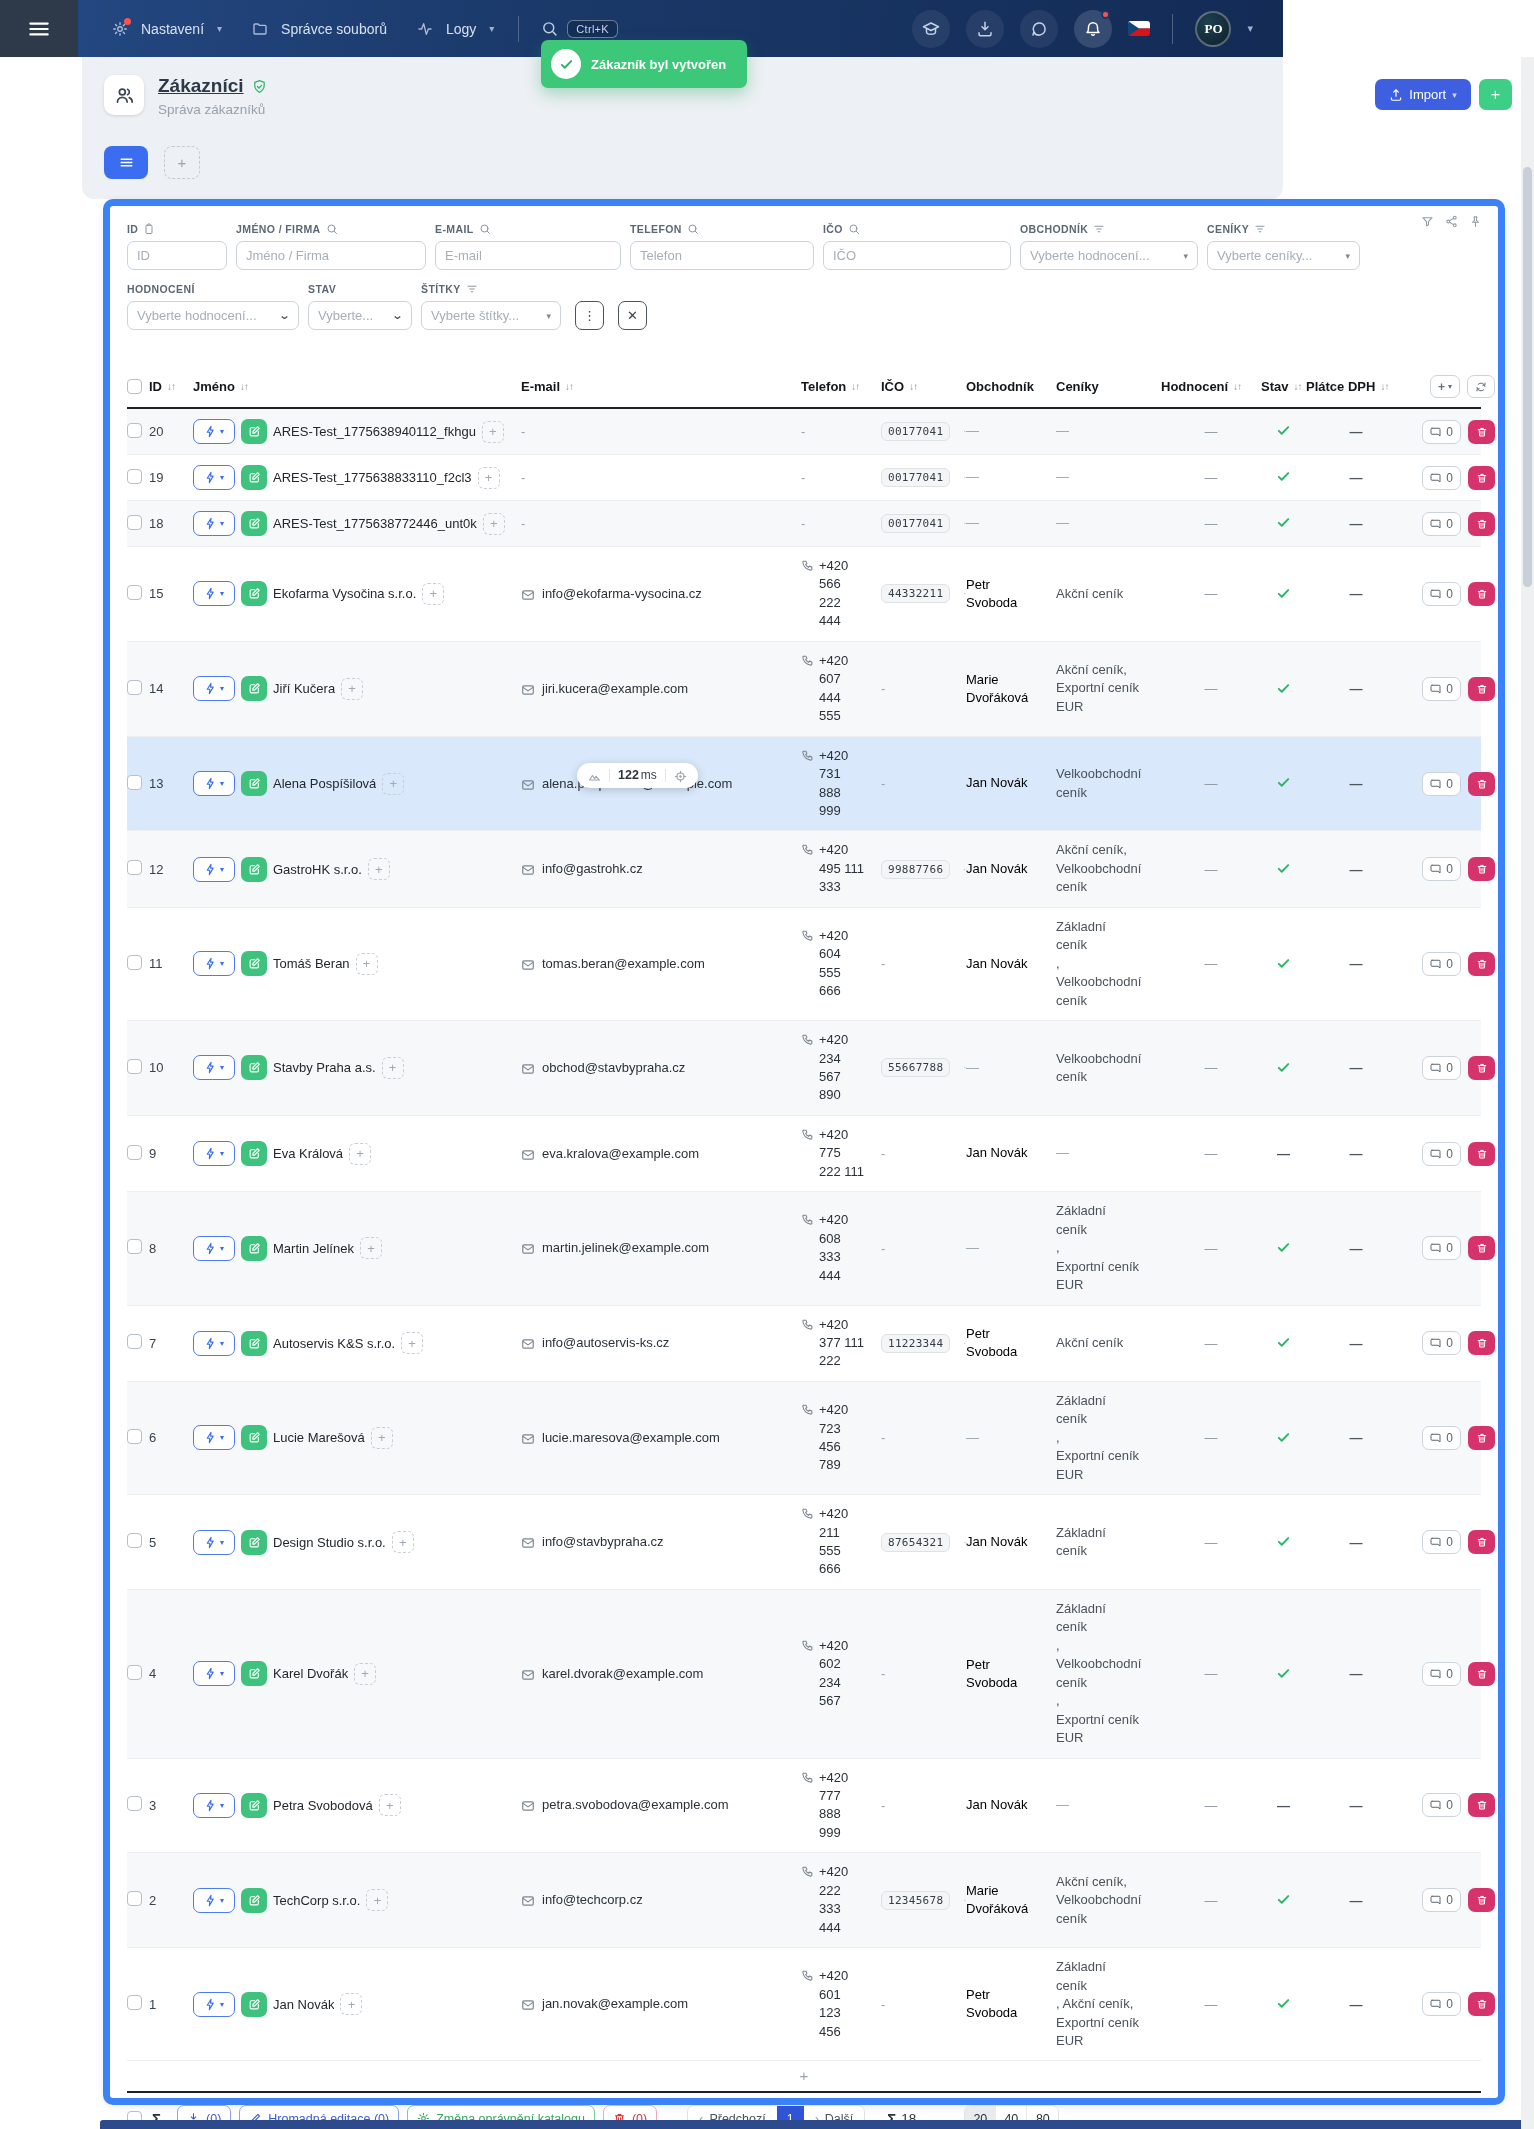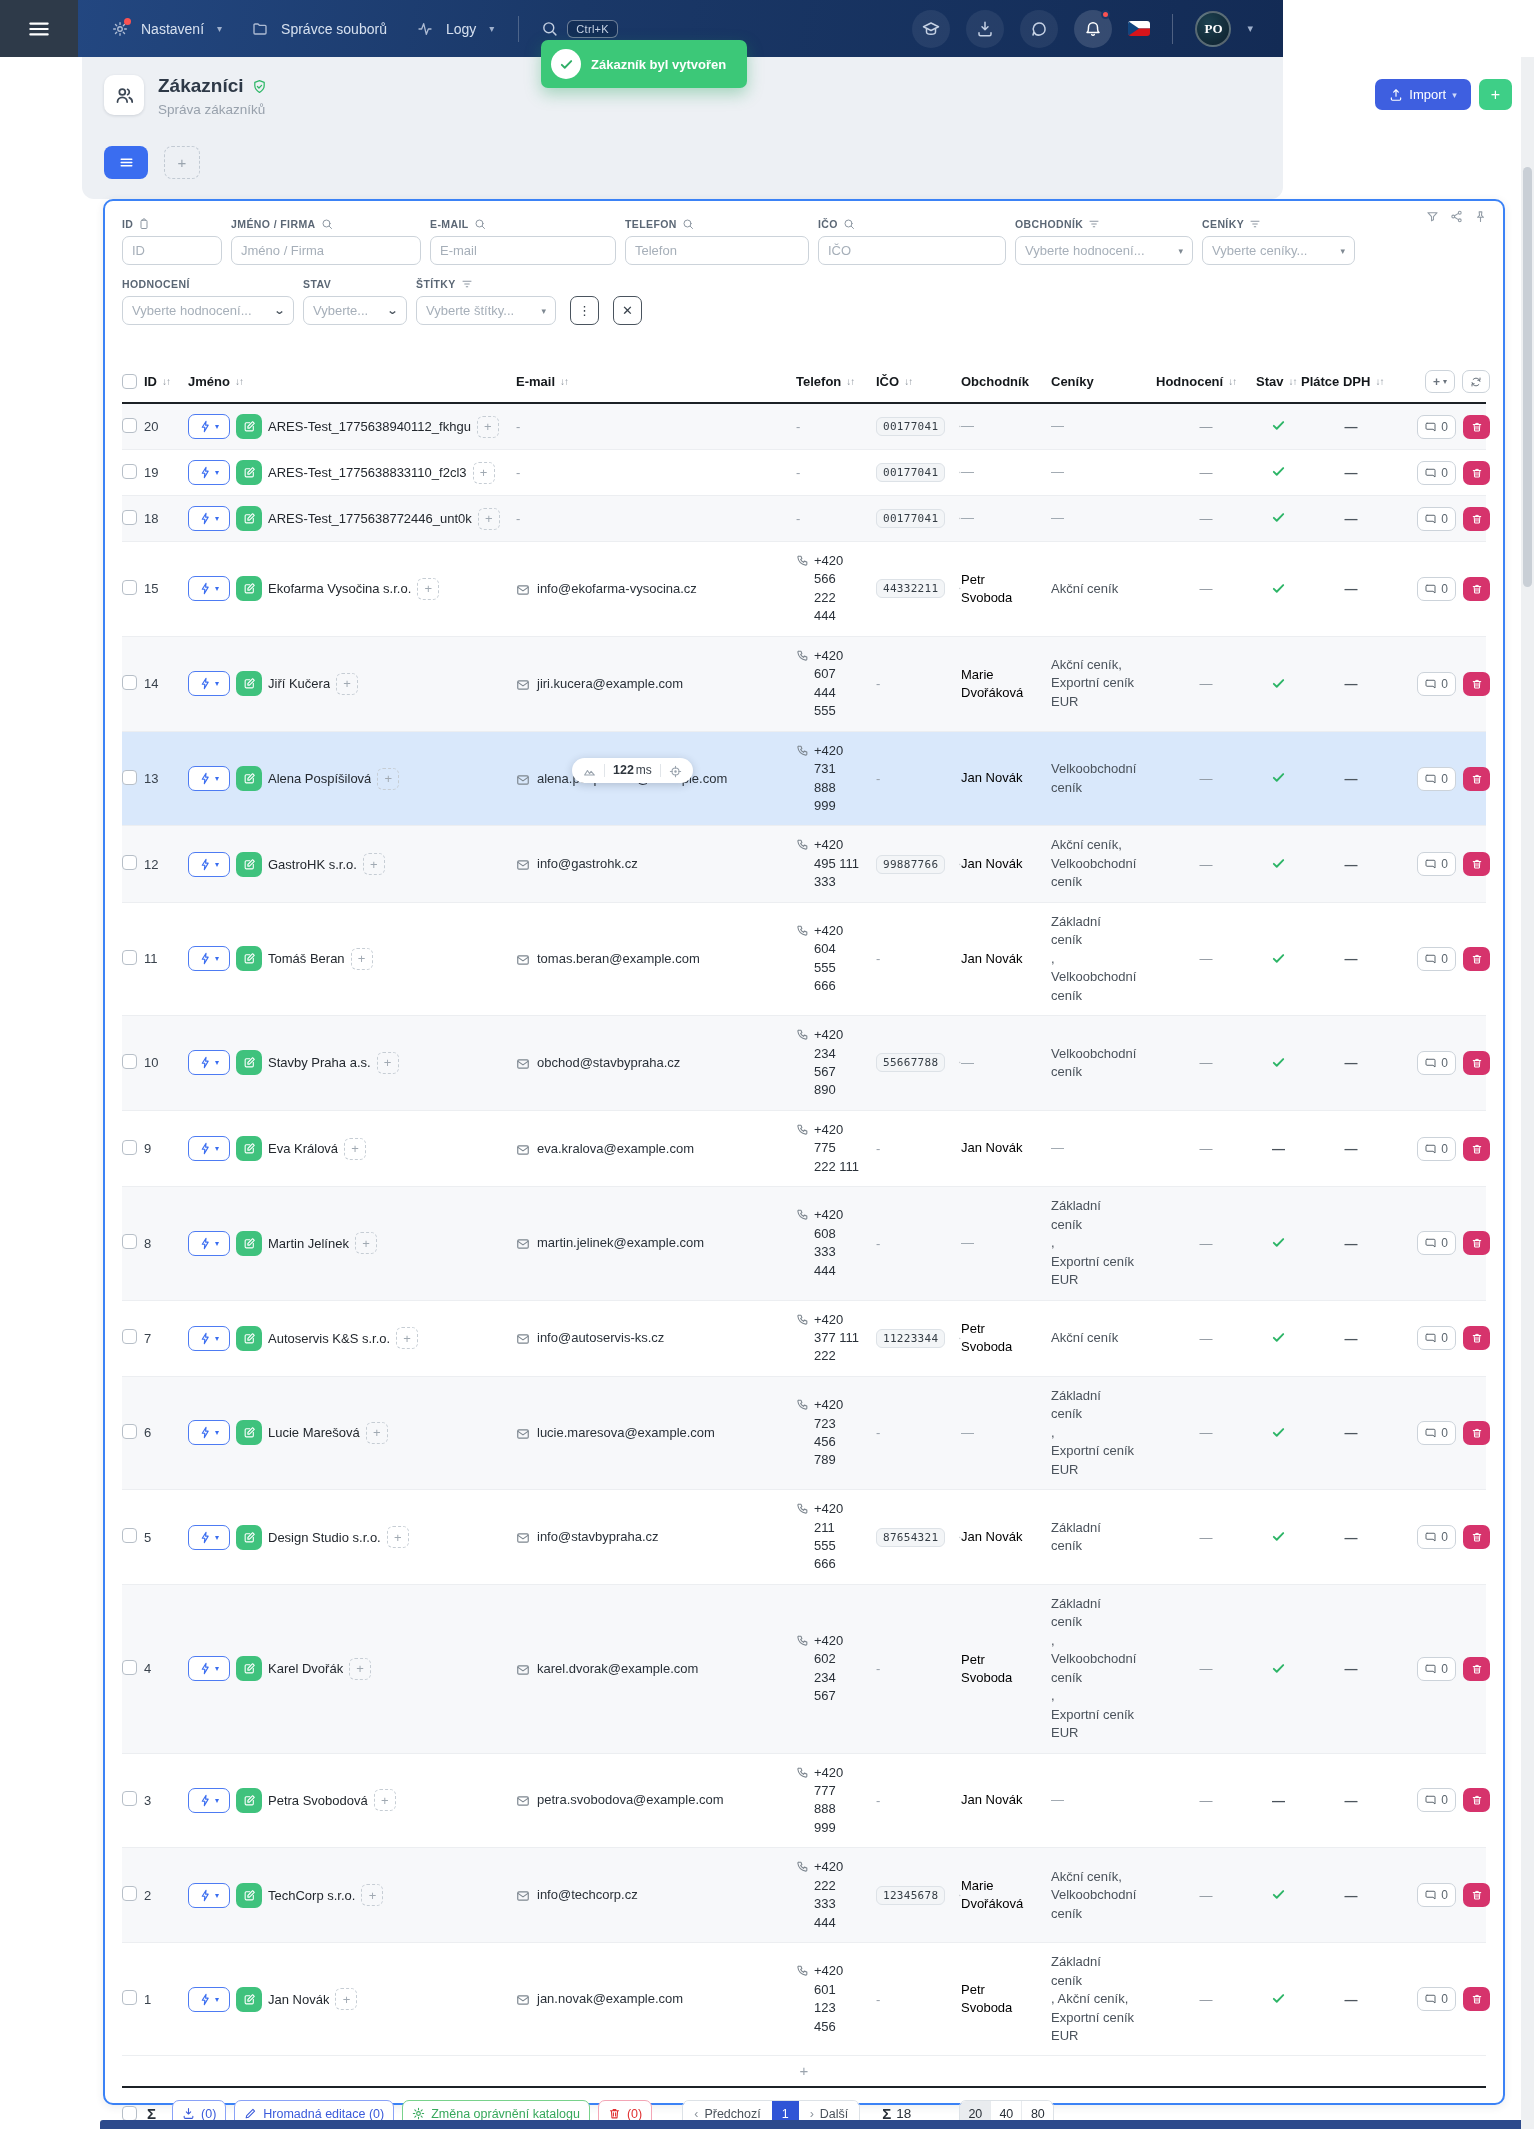--- a/index.html
+++ b/index.html
@@ -36,36 +36,36 @@
   
   .toast { position:absolute; left:541px; top:40px; width:206px; height:48px; background:#3cc878; border-radius:7px;
     box-shadow:0 6px 16px rgba(30,160,90,.35); display:flex; align-items:center; gap:10px; padding:0 14px 0 10px; z-index:30; }
   .toast-circle { width:30px; height:30px; border-radius:50%; background:#fff; color:#2fae67; display:flex; align-items:center; justify-content:center; font-size:15px; flex:0 0 auto; }
   .toast-msg { color:#fff; font-size:13px; font-weight:bold; }
 
   
   .headband { position:absolute; left:82px; top:57px; width:1201px; height:142px; background:#edf0f4; border-radius:0 0 12px 12px; }
   .title-wrap { position:absolute; left:22px; top:18px; display:flex; gap:14px; }
   .title-icon { width:40px; height:40px; background:#fff; border-radius:10px; box-shadow:0 1px 3px rgba(30,40,60,.15); display:flex; align-items:center; justify-content:center; font-size:21px; color:#3c4755; }
-  .page-title { font-size:19px; font-weight:bold; color:#2e3947; display:flex; align-items:center; gap:8px; }
+  .page-title { font-size:19px; font-weight:bold; color:#2e3947; display:flex; align-items:center; gap:8px;text-decoration:underline; }
   .page-title .ic { font-size:15px; color:#2eb867; }
   .page-sub { font-size:13.5px; color:#98a1ac; margin-top:5px; }
   .tabs-row { position:absolute; left:22px; top:89px; display:flex; gap:16px; }
   .tab-btn { width:44px; height:33px; background:#3a6df0; border-radius:8px; color:#fff; display:flex; align-items:center; justify-content:center; font-size:17px; }
   .tab-add { width:36px; height:33px; border:1.5px dashed #c2cad3; border-radius:8px; color:#9aa4ae; display:flex; align-items:center; justify-content:center; font-size:15px; }
 
   .hdr-actions { position:absolute; top:79px; left:1375px; display:flex; gap:8px; z-index:5; }
   .btn-import { height:31px; width:96px; background:#3e5fe0; border-radius:7px; color:#fff; font-size:13px; display:flex; align-items:center; justify-content:center; gap:6px; }
   .btn-import .ic { font-size:14px; }
   .btn-import .car { font-size:9px; color:#cdd7f7; }
   .btn-new { height:31px; width:33px; background:#3ecf87; border-radius:7px; color:#fff; font-size:16px; display:flex; align-items:center; justify-content:center; }
 
   
   .card { position:absolute; left:103px; top:199px; width:1402px; height:1906px; background:#fff; border-radius:10px;
-    border:2px solid #3b82f6; box-shadow:0 2px 8px rgba(40,50,70,.09); padding:17px 17px 0 17px; display:flex; flex-direction:column; }
+    border:7px solid #3b82f6; box-shadow:0 2px 8px rgba(40,50,70,.09); padding:17px 17px 0 17px; display:flex; flex-direction:column; }
   .card-tools { position:absolute; right:16px; top:9px; display:flex; gap:11px; color:#929ca6; font-size:13px; }
 
   
   .frow { display:flex; gap:9px; margin-bottom:13px; align-items:flex-end; }
   .ffield { display:flex; flex-direction:column; gap:6px; }
   .flabel { font-size:10.5px; font-weight:bold; letter-spacing:.4px; color:#5b6775; display:flex; align-items:center; gap:5px; }
   .flabel .ic { font-size:12px; color:#8d97a2; }
   .fin { height:29px; border:1px solid #ccd3da; border-radius:7px; width:100%; padding:0 9px; font-size:13px; font-family:inherit; color:#3a434d; background:#fff; }
   .fin::placeholder { color:#a6afb9; }
   .fselect { height:29px; border:1px solid #ccd3da; border-radius:7px; background:#fff; display:flex; align-items:center; justify-content:space-between; padding:0 9px; }

